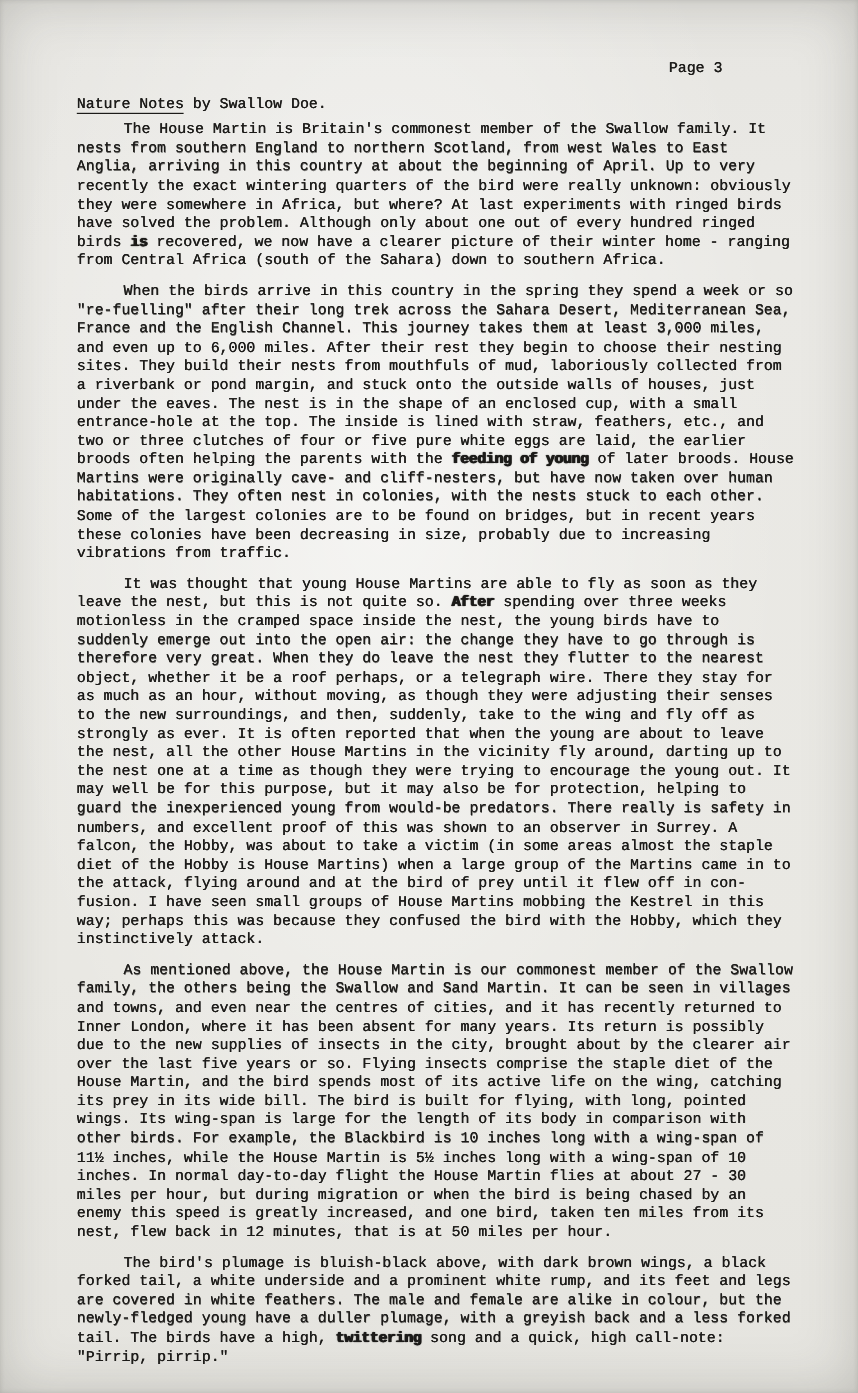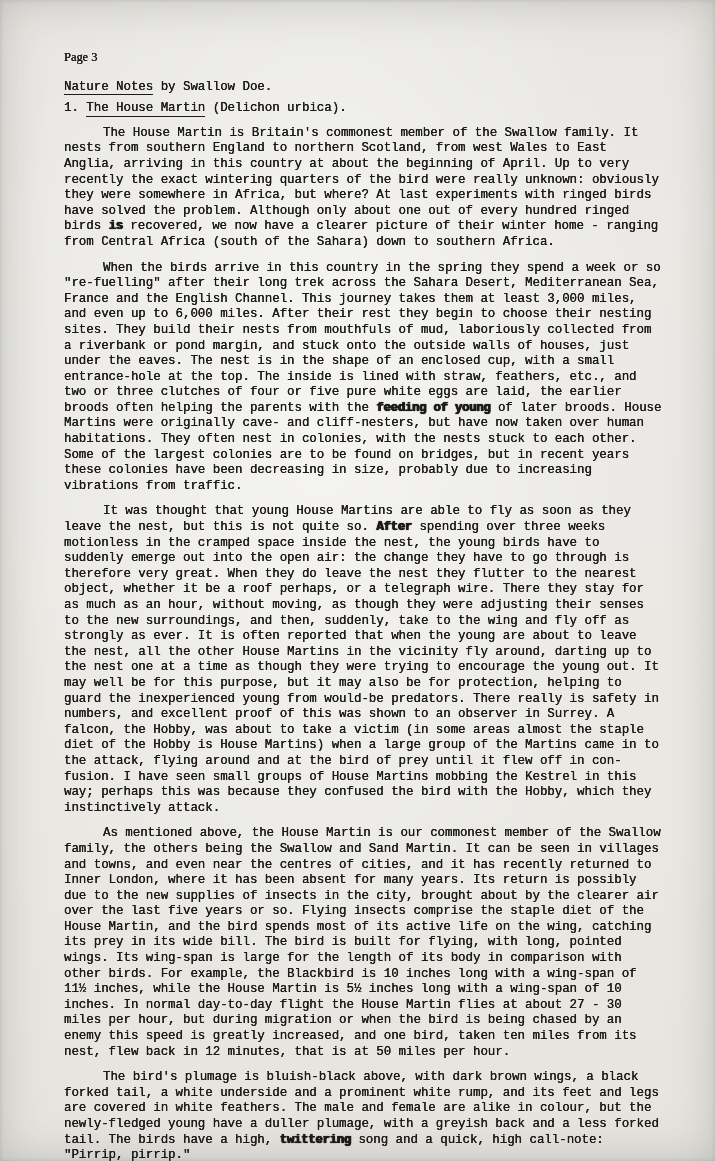--- a/index.html
+++ b/index.html
@@ -18,23 +18,22 @@
     box-shadow: inset 0 0 45px rgba(90,88,82,0.28), inset 0 0 4px rgba(60,60,55,0.18);
     box-sizing: border-box;
     padding: 50px 53px 0 64px;
     font-family: "Liberation Mono", "DejaVu Sans Mono", monospace;
     font-size: 12.4px;
     line-height: 15.6px;
     color: #1c1b19;
     text-shadow: 0 0 0.55px rgba(28,27,25,0.85), 0.25px 0.2px 0.3px rgba(28,27,25,0.6);
   }
   .page-number {
-    text-align: left;
+    text-align: right;
     margin: 0 60px 14px 0;
-    font-family: Liberation Serif, serif;
   }
   .byline {
     margin: 0 0 6px 0;
   }
   .section-heading {
     margin: 0 0 9px 0;
   }
   .u {
     border-bottom: 1.4px solid #1c1b19;
     padding-bottom: 0.5px;
@@ -51,21 +50,20 @@
 </style>
 </head>
 <body>
 
 <div class="paper" style="color: rgb(28, 27, 25);">
 
   <p class="page-number">Page 3</p>
 
   <p class="byline"><span class="u">Nature Notes</span><span> by Swallow Doe.</span></p>
 
-  <p class="section-heading"><span>1. </span><span class="u">The House Martin</span><span> (Delichon urbica).</span></p>
 
   <div>
       <p class="para"><span class="">The House Martin is Britain's commonest member of the Swallow family. It nests from southern England to northern Scotland, from west Wales to East Anglia, arriving in this country at about the beginning of April. Up to very recently the exact wintering quarters of the bird were really unknown: obviously they were somewhere in Africa, but where? At last experiments with ringed birds have solved the problem. Although only about one out of every hundred ringed birds </span><span class="ot">is</span><span class="">  recovered, we now have a clearer picture of their winter home - ranging from Central Africa (south of the Sahara) down to southern Africa.</span></p>
       <p class="para"><span class="">When the birds arrive in this country in the spring they spend a week or so "re-fuelling" after their long trek across the Sahara Desert, Mediterranean Sea, France and the English Channel. This journey takes them at least 3,000 miles, and even up to 6,000 miles. After their rest they begin to choose their nesting sites. They build their nests from mouthfuls of mud, laboriously collected from a riverbank or pond margin, and stuck onto the outside walls of houses, just under the eaves. The nest is in the shape of an enclosed cup, with a small entrance-hole at the top. The inside is lined with straw, feathers, etc., and two or three clutches of four or five pure white eggs are laid, the earlier broods often helping the parents with the </span><span class="ot">feeding of young</span><span class=""> of later broods. House Martins were originally cave- and cliff-nesters, but have now taken over human habitations. They often nest in colonies, with the nests stuck to each other. Some of the largest colonies are to be found on bridges, but in recent years these colonies have been decreasing in size, probably due to increasing vibrations from traffic.</span></p>
       <p class="para"><span class="">It was thought that young House Martins are able to fly as soon as they leave the nest, but this is not quite so. </span><span class="ot">After</span><span class=""> spending over three weeks motionless in the cramped space inside the nest, the young birds have to suddenly emerge out into the open air: the change they have to go through is therefore very great. When they do leave the nest they flutter to the nearest object, whether it be a roof perhaps, or a telegraph wire. There they stay for as much as an hour, without moving, as though they were adjusting their senses to the new surroundings, and then, suddenly, take to the wing and fly off as strongly as ever. It is often reported that when the young are about to leave the nest, all the other House Martins in the vicinity fly around, darting up to the nest one at a time as though they were trying to encourage the young out. It may well be for this purpose, but it may also be for protection, helping to guard the inexperienced young from would-be predators. There really is safety in numbers, and excellent proof of this was shown to an observer in Surrey. A falcon, the Hobby, was about to take a victim (in some areas almost the staple diet of the Hobby is House Martins) when a large group of the Martins came in to the attack, flying around and at the bird of prey until it flew off in con- fusion. I have seen small groups of House Martins mobbing the Kestrel in this way; perhaps this was because they confused the bird with the Hobby, which they instinctively attack.</span></p>
       <p class="para"><span class="">As mentioned above, the House Martin is our commonest member of the Swallow family, the others being the Swallow and Sand Martin. It can be seen in villages and towns, and even near the centres of cities, and it has recently returned to Inner London, where it has been absent for many years. Its return is possibly due to the new supplies of insects in the city, brought about by the clearer air over the last five years or so. Flying insects comprise the staple diet of the House Martin, and the bird spends most of its active life on the wing, catching its prey in its wide bill. The bird is built for flying, with long, pointed wings. Its wing-span is large for the length of its body in comparison with other birds. For example, the Blackbird is 10 inches long with a wing-span of 11½ inches, while the House Martin is 5½ inches long with a wing-span of 10 inches. In normal day-to-day flight the House Martin flies at about 27 - 30 miles per hour, but during migration or when the bird is being chased by an enemy this speed is greatly increased, and one bird, taken ten miles from its nest, flew back in 12 minutes, that is at 50 miles per hour.</span></p>
       <p class="para"><span class="">The bird's plumage is bluish-black above, with dark brown wings, a black forked tail, a white underside and a prominent white rump, and its feet and legs are covered in white feathers. The male and female are alike in colour, but the newly-fledged young have a duller plumage, with a greyish back and a less forked tail. The birds have a high, </span><span class="ot">twittering</span><span class=""> song and a quick, high call-note: "Pirrip, pirrip."</span></p>
     </div>
 
 </div>

